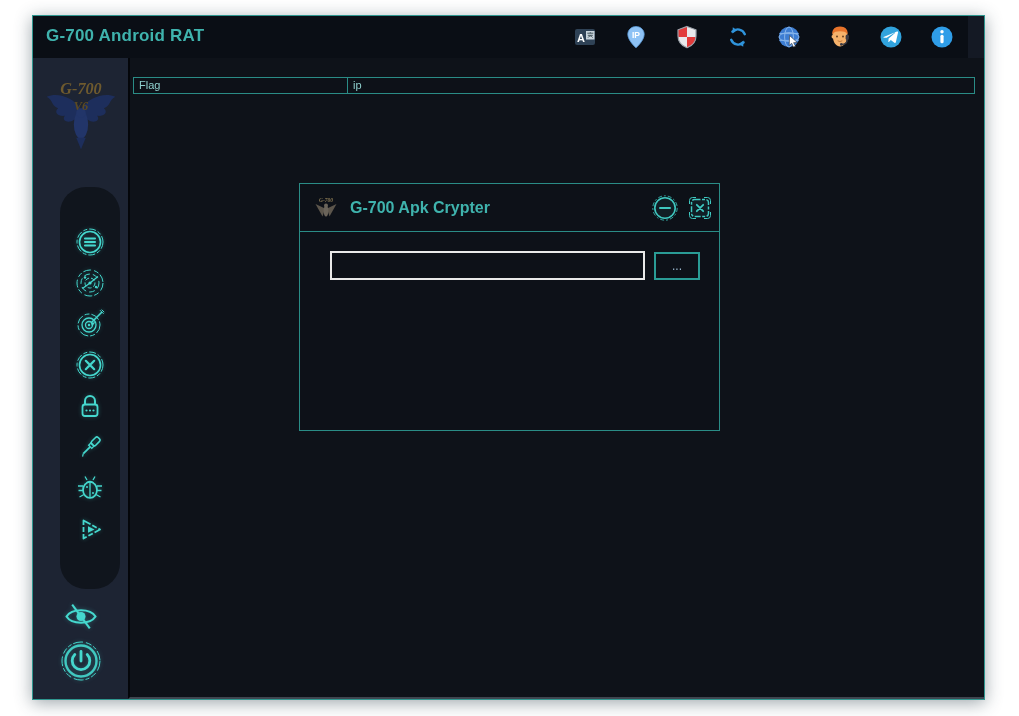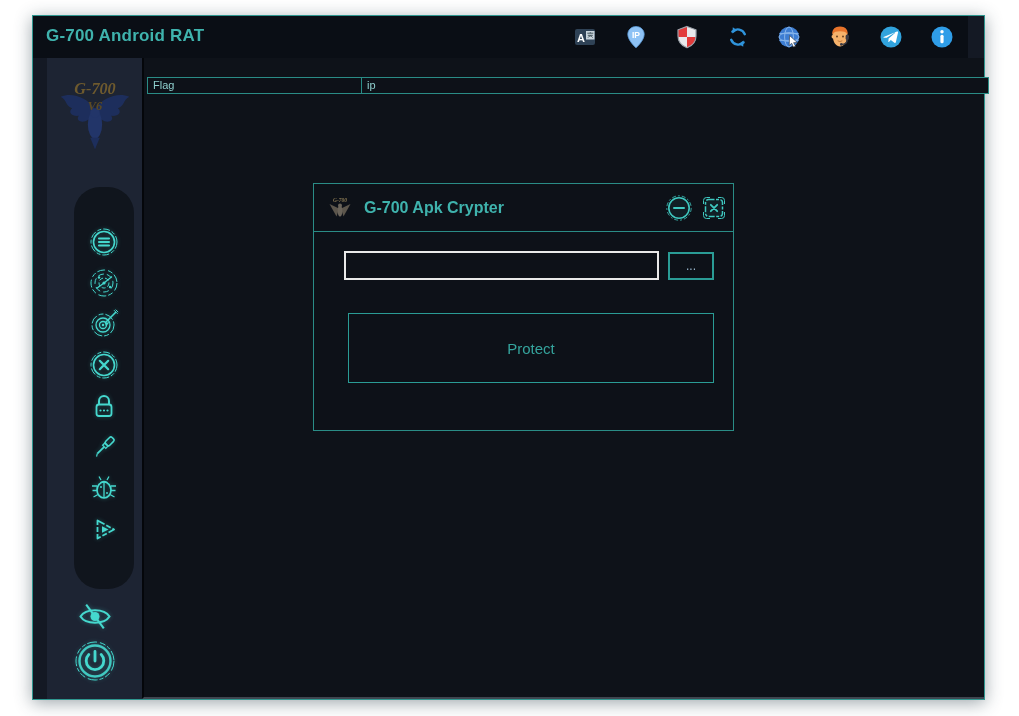--- a/index.html
+++ b/index.html
@@ -15,21 +15,21 @@
   .titlebar { position:absolute; left:0; top:0; right:16px; height:42px; background:#0a0e15; }
   .app-title { position:absolute; left:13px; top:10px; font-size:17px; font-weight:bold;
                color:#3fb3ad; letter-spacing:.2px; }
   .toolbar { position:absolute; right:14px; top:0; height:42px; display:flex;
              align-items:center; gap:26px; }
   .tbtn { width:25px; height:25px; display:flex; align-items:center; justify-content:center;
           cursor:pointer; }
   .tbtn svg { display:block; }
 
   
-  .bodyrow { position:absolute; left:0; top:42px; right:0; bottom:0; display:flex;margin-left:14px; }
+  .bodyrow { position:absolute; left:0; top:42px; right:0; bottom:0; display:flex; }
   .sidebar { position:relative; width:95px; background:#1d2433; flex:none; }
   .main { position:relative; flex:1; background:#0e1219;
           border-left:2px solid #04060a; border-bottom:2px solid #3f4650; }
 
   
   .logo { position:absolute; left:50%; top:13px; transform:translateX(-50%); }
   .tool-rail { position:absolute; left:27px; top:129px; width:60px; height:402px;
                background:#10151d; border-radius:26px;
                display:flex; flex-direction:column; align-items:center;
                padding-top:40px; gap:11px; }
@@ -298,19 +298,18 @@
                 <path d="M1.5 8 V4.5 a3 3 0 0 1 3 -3 H8 M16 1.5 h3.5 a3 3 0 0 1 3 3 V8 M22.5 16 v3.5 a3 3 0 0 1 -3 3 H16 M8 22.5 H4.5 a3 3 0 0 1 -3 -3 V16" stroke-width="1"></path>
                 <path d="M8.8 8.8 L15.2 15.2 M15.2 8.8 L8.8 15.2" stroke-width="1.8" stroke-linecap="round"></path>
               </svg>
             </span>
           </div>
 
           <input class="apk-input" type="text" value="" style="">
 
           <button class="browse-btn">...</button>
 
-          <button class="protect-btn">Protect</button>
         </div>
 
       </div>
     </div>
   </div>
 </div>
 
 </body></html>

